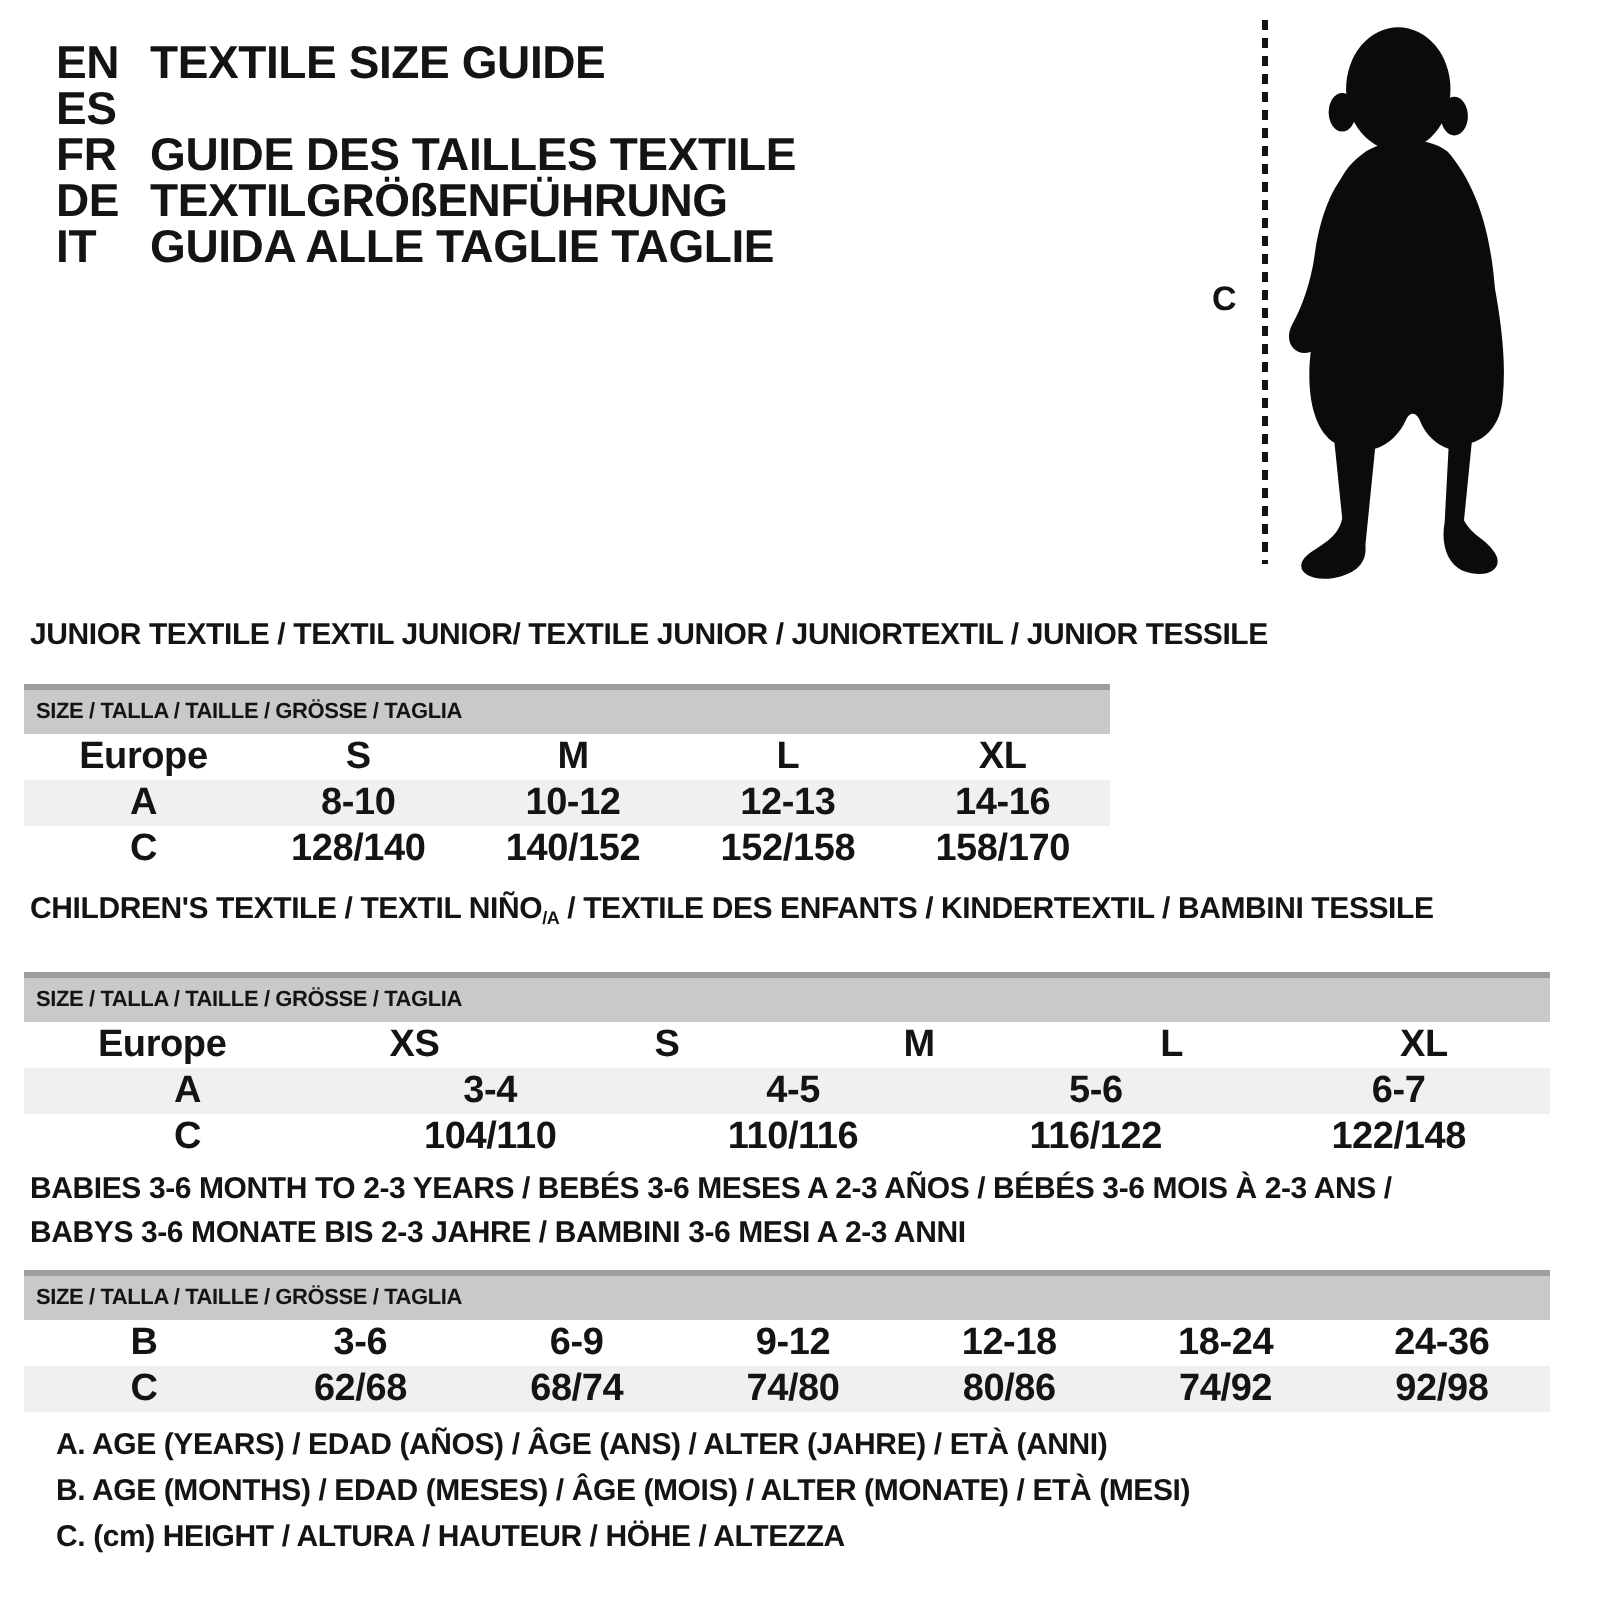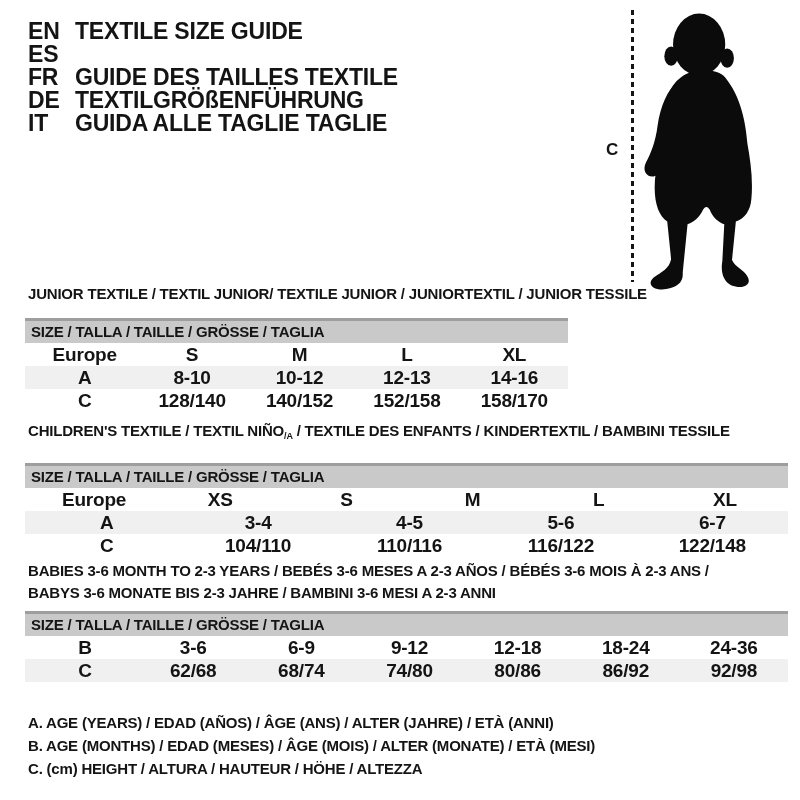--- a/index.html
+++ b/index.html
@@ -12,28 +12,28 @@
   .lang-block{position:absolute;left:28px;top:20px;}
   .lang-row{display:flex;font-weight:bold;font-size:23px;line-height:23px;letter-spacing:-0.2px;}
   .lang-code{width:47px;flex:none;}
   
   .figure{position:absolute;left:598px;top:2px;width:200px;height:300px;}
   .c-label{position:absolute;left:8px;top:138px;font-weight:bold;font-size:17px;}
   .dotline{position:absolute;left:33px;top:8px;width:3px;height:272px;
     background:repeating-linear-gradient(to bottom,#141414 0 5px,transparent 5px 9px);}
   .sil-svg{position:absolute;left:22px;top:0px;width:166px;height:290px;}
   
-  .sec{position:absolute;left:25px;width:766px;}
+  .sec{position:absolute;left:12px;width:766px;margin-top:24px;}
   .sec-title{font-weight:bold;font-size:15px;line-height:16px;white-space:nowrap;
     letter-spacing:-0.2px;padding-left:3px;}
   .sec-title .tsub{font-size:9px;font-weight:bold;vertical-align:-3px;}
   .sec-title2{margin-top:6px;}
   .tbl{margin-top:16px;}
   .band{height:22px;border-top:3px solid #9e9e9e;background:#c9c9c9;
-    font-weight:bold;font-size:15px;line-height:22px;padding-left:6px;letter-spacing:-0.2px;}
+    font-weight:bold;font-size:11px;line-height:22px;padding-left:6px;letter-spacing:-0.2px;}
   .trow{display:flex;height:23px;line-height:23px;font-weight:bold;font-size:19px;letter-spacing:-0.2px;}
   .trow.shade{background:#f0f0f0;}
   .tlabel{width:75px;padding-left:6px;text-align:left;flex:none;}
   .tcell{flex:1;text-align:center;}
   
   .footnotes{position:absolute;left:28px;top:711px;}
   .fn{font-weight:bold;font-size:15px;line-height:23px;letter-spacing:-0.2px;white-space:nowrap;}
 </style>
 </head>
 <body>
@@ -157,21 +157,21 @@
           <div class="tcell">12-18</div>
           <div class="tcell">18-24</div>
           <div class="tcell">24-36</div>
         </div>
         <div class="trow shade">
           <div class="tcell tlabel">C</div>
           <div class="tcell">62/68</div>
           <div class="tcell">68/74</div>
           <div class="tcell">74/80</div>
           <div class="tcell">80/86</div>
-          <div class="tcell">86/92</div>
+          <div class="tcell">74/92</div>
           <div class="tcell">92/98</div>
         </div>
       </div>
   </div>
 </div>
 
 <div class="footnotes">
   <div class="fn">A. AGE (YEARS) / EDAD (AÑOS) / ÂGE (ANS) / ALTER (JAHRE) / ETÀ (ANNI)</div>
   <div class="fn">B. AGE (MONTHS) / EDAD (MESES) / ÂGE (MOIS) / ALTER (MONATE) / ETÀ (MESI)</div>
   <div class="fn">C. (cm) HEIGHT / ALTURA / HAUTEUR / HÖHE / ALTEZZA</div>

